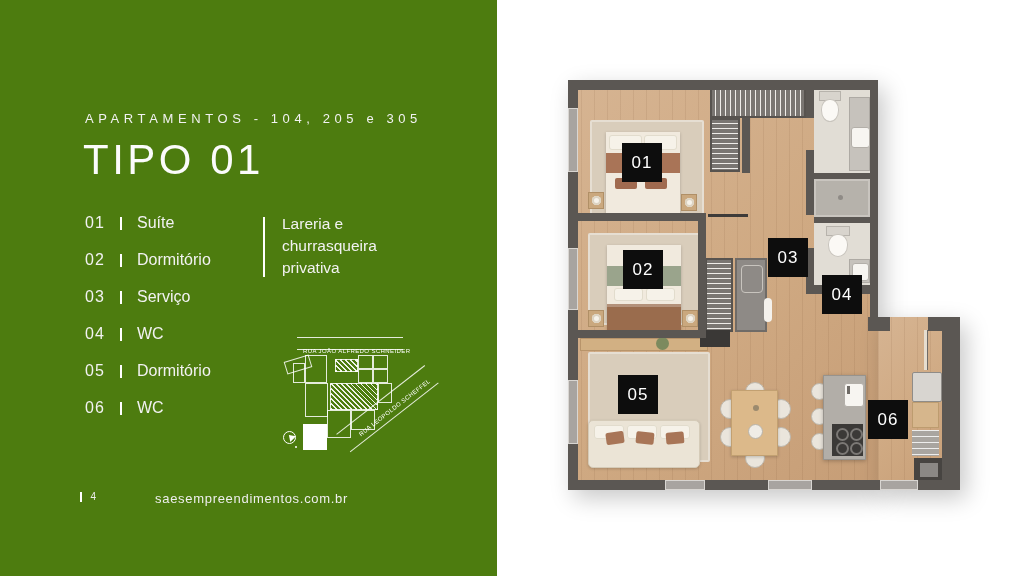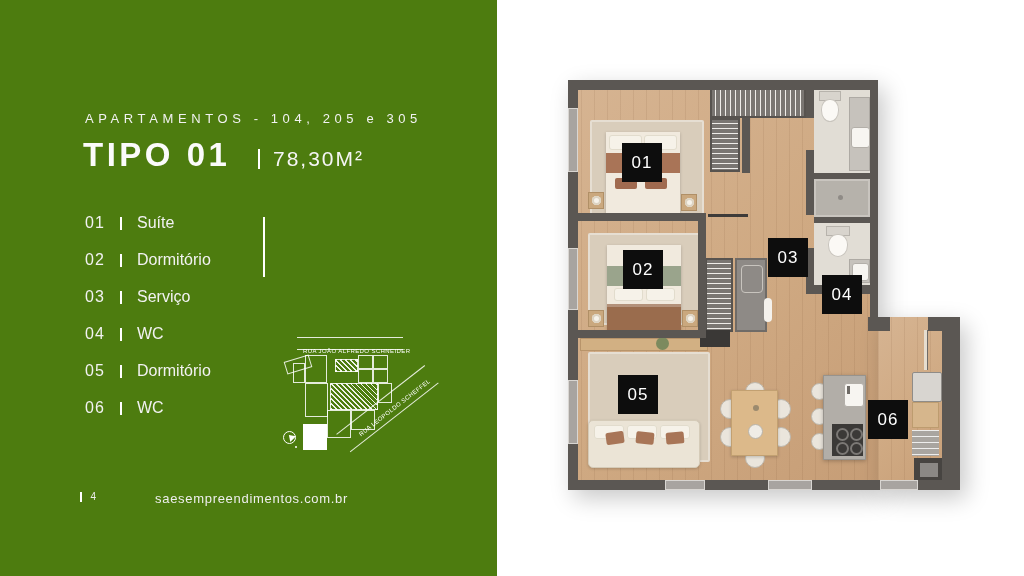--- a/index.html
+++ b/index.html
@@ -5,21 +5,21 @@
   html,body{margin:0;padding:0;}
   body{
     width:1024px;height:576px;position:relative;overflow:hidden;
     background:#ffffff;font-family:"Liberation Sans", sans-serif;
     -webkit-font-smoothing:antialiased;
   }
   .abs{position:absolute;}
   
   .left-panel{left:0;top:0;width:497px;height:576px;background:#4d7c0f;color:#fff;}
   .subtitle{left:85px;top:111px;font-size:13px;letter-spacing:4.6px;font-weight:400;color:#f2f2f2;white-space:nowrap;}
-  .title{left:83px;top:136px;font-size:33px;letter-spacing:3.5px;font-weight:700;color:#fbfbfb;white-space:nowrap;}
+  .title{left:83px;top:136px;font-size:42px;letter-spacing:3.5px;font-weight:400;color:#fbfbfb;white-space:nowrap;}
   .area-group{left:258px;top:147px;display:flex;align-items:center;gap:13px;}
   .vbar{width:2px;background:#fff;}
   .area-text{font-size:21px;letter-spacing:2px;font-weight:300;color:#f5f5f5;white-space:nowrap;}
   .rooms{left:85px;top:215px;}
   .room-row{display:flex;align-items:center;height:16px;margin-bottom:21px;}
   .room-num{width:35px;font-size:16px;letter-spacing:1px;color:#f2f2f2;}
   .room-bar{width:2px;height:13px;background:#fff;margin-right:15px;}
   .room-label{font-size:16px;color:#f2f2f2;}
   .feature-divider{left:263px;top:217px;width:2px;height:60px;background:#fff;}
   .feature-text{left:282px;top:213px;width:114px;font-size:15.5px;line-height:1.42;color:#f2f2f2;}
@@ -61,59 +61,56 @@
   .chair{background:#eae5dc;border:1px solid #bdb8ae;border-radius:50%;}
 </style>
 </head>
 <body>
 
 <div class="abs left-panel">
 
   <div class="abs subtitle">APARTAMENTOS - 104, 205 e 305</div>
   <div class="abs title">TIPO 01</div>
 
-  <div class="abs area-group">
-    <div class="vbar" style="height:20px"></div>
-    <div class="area-text">78,30M²</div>
+
+  <div class="abs rooms">
+    <div class="room-row">
+      <span class="room-num">01</span>
+      <span class="room-bar"></span>
+      <span class="room-label">Suíte</span>
+    </div>
+    <div class="room-row">
+      <span class="room-num">02</span>
+      <span class="room-bar"></span>
+      <span class="room-label">Dormitório</span>
+    </div>
+    <div class="room-row">
+      <span class="room-num">03</span>
+      <span class="room-bar"></span>
+      <span class="room-label">Serviço</span>
+    </div>
+    <div class="room-row">
+      <span class="room-num">04</span>
+      <span class="room-bar"></span>
+      <span class="room-label">WC</span>
+    </div>
+    <div class="room-row">
+      <span class="room-num">05</span>
+      <span class="room-bar"></span>
+      <span class="room-label">Dormitório</span>
+    </div>
+    <div class="room-row">
+      <span class="room-num">06</span>
+      <span class="room-bar"></span>
+      <span class="room-label">WC</span>
+    </div>
   </div>
 
-  <div class="abs rooms">
-    <div class="room-row">
-      <span class="room-num">01</span>
-      <span class="room-bar"></span>
-      <span class="room-label">Suíte</span>
-    </div>
-    <div class="room-row">
-      <span class="room-num">02</span>
-      <span class="room-bar"></span>
-      <span class="room-label">Dormitório</span>
-    </div>
-    <div class="room-row">
-      <span class="room-num">03</span>
-      <span class="room-bar"></span>
-      <span class="room-label">Serviço</span>
-    </div>
-    <div class="room-row">
-      <span class="room-num">04</span>
-      <span class="room-bar"></span>
-      <span class="room-label">WC</span>
-    </div>
-    <div class="room-row">
-      <span class="room-num">05</span>
-      <span class="room-bar"></span>
-      <span class="room-label">Dormitório</span>
-    </div>
-    <div class="room-row">
-      <span class="room-num">06</span>
-      <span class="room-bar"></span>
-      <span class="room-label">WC</span>
-    </div>
-  </div>
-
   <div class="abs feature-divider"></div>
+  <div class="abs feature-text">Lareria e churrasqueira privativa</div>
 
   <div class="abs site-map">
     <div class="abs map-line" style="left:14px;top:5px;width:106px"></div>
     <div class="abs" style="left:20px;top:7px">
       <span class="map-label">RUA JOÃO ALFREDO SCHNEIDER</span>
     </div>
     <div class="abs map-line" style="left:14px;top:17px;width:106px"></div>
 
     <div class="abs map-rect" style="left:2px;top:26px;width:26px;height:13px;transform:rotate(-17deg)"></div>
     <div class="abs map-rect" style="left:22px;top:23px;width:22px;height:28px"></div>

